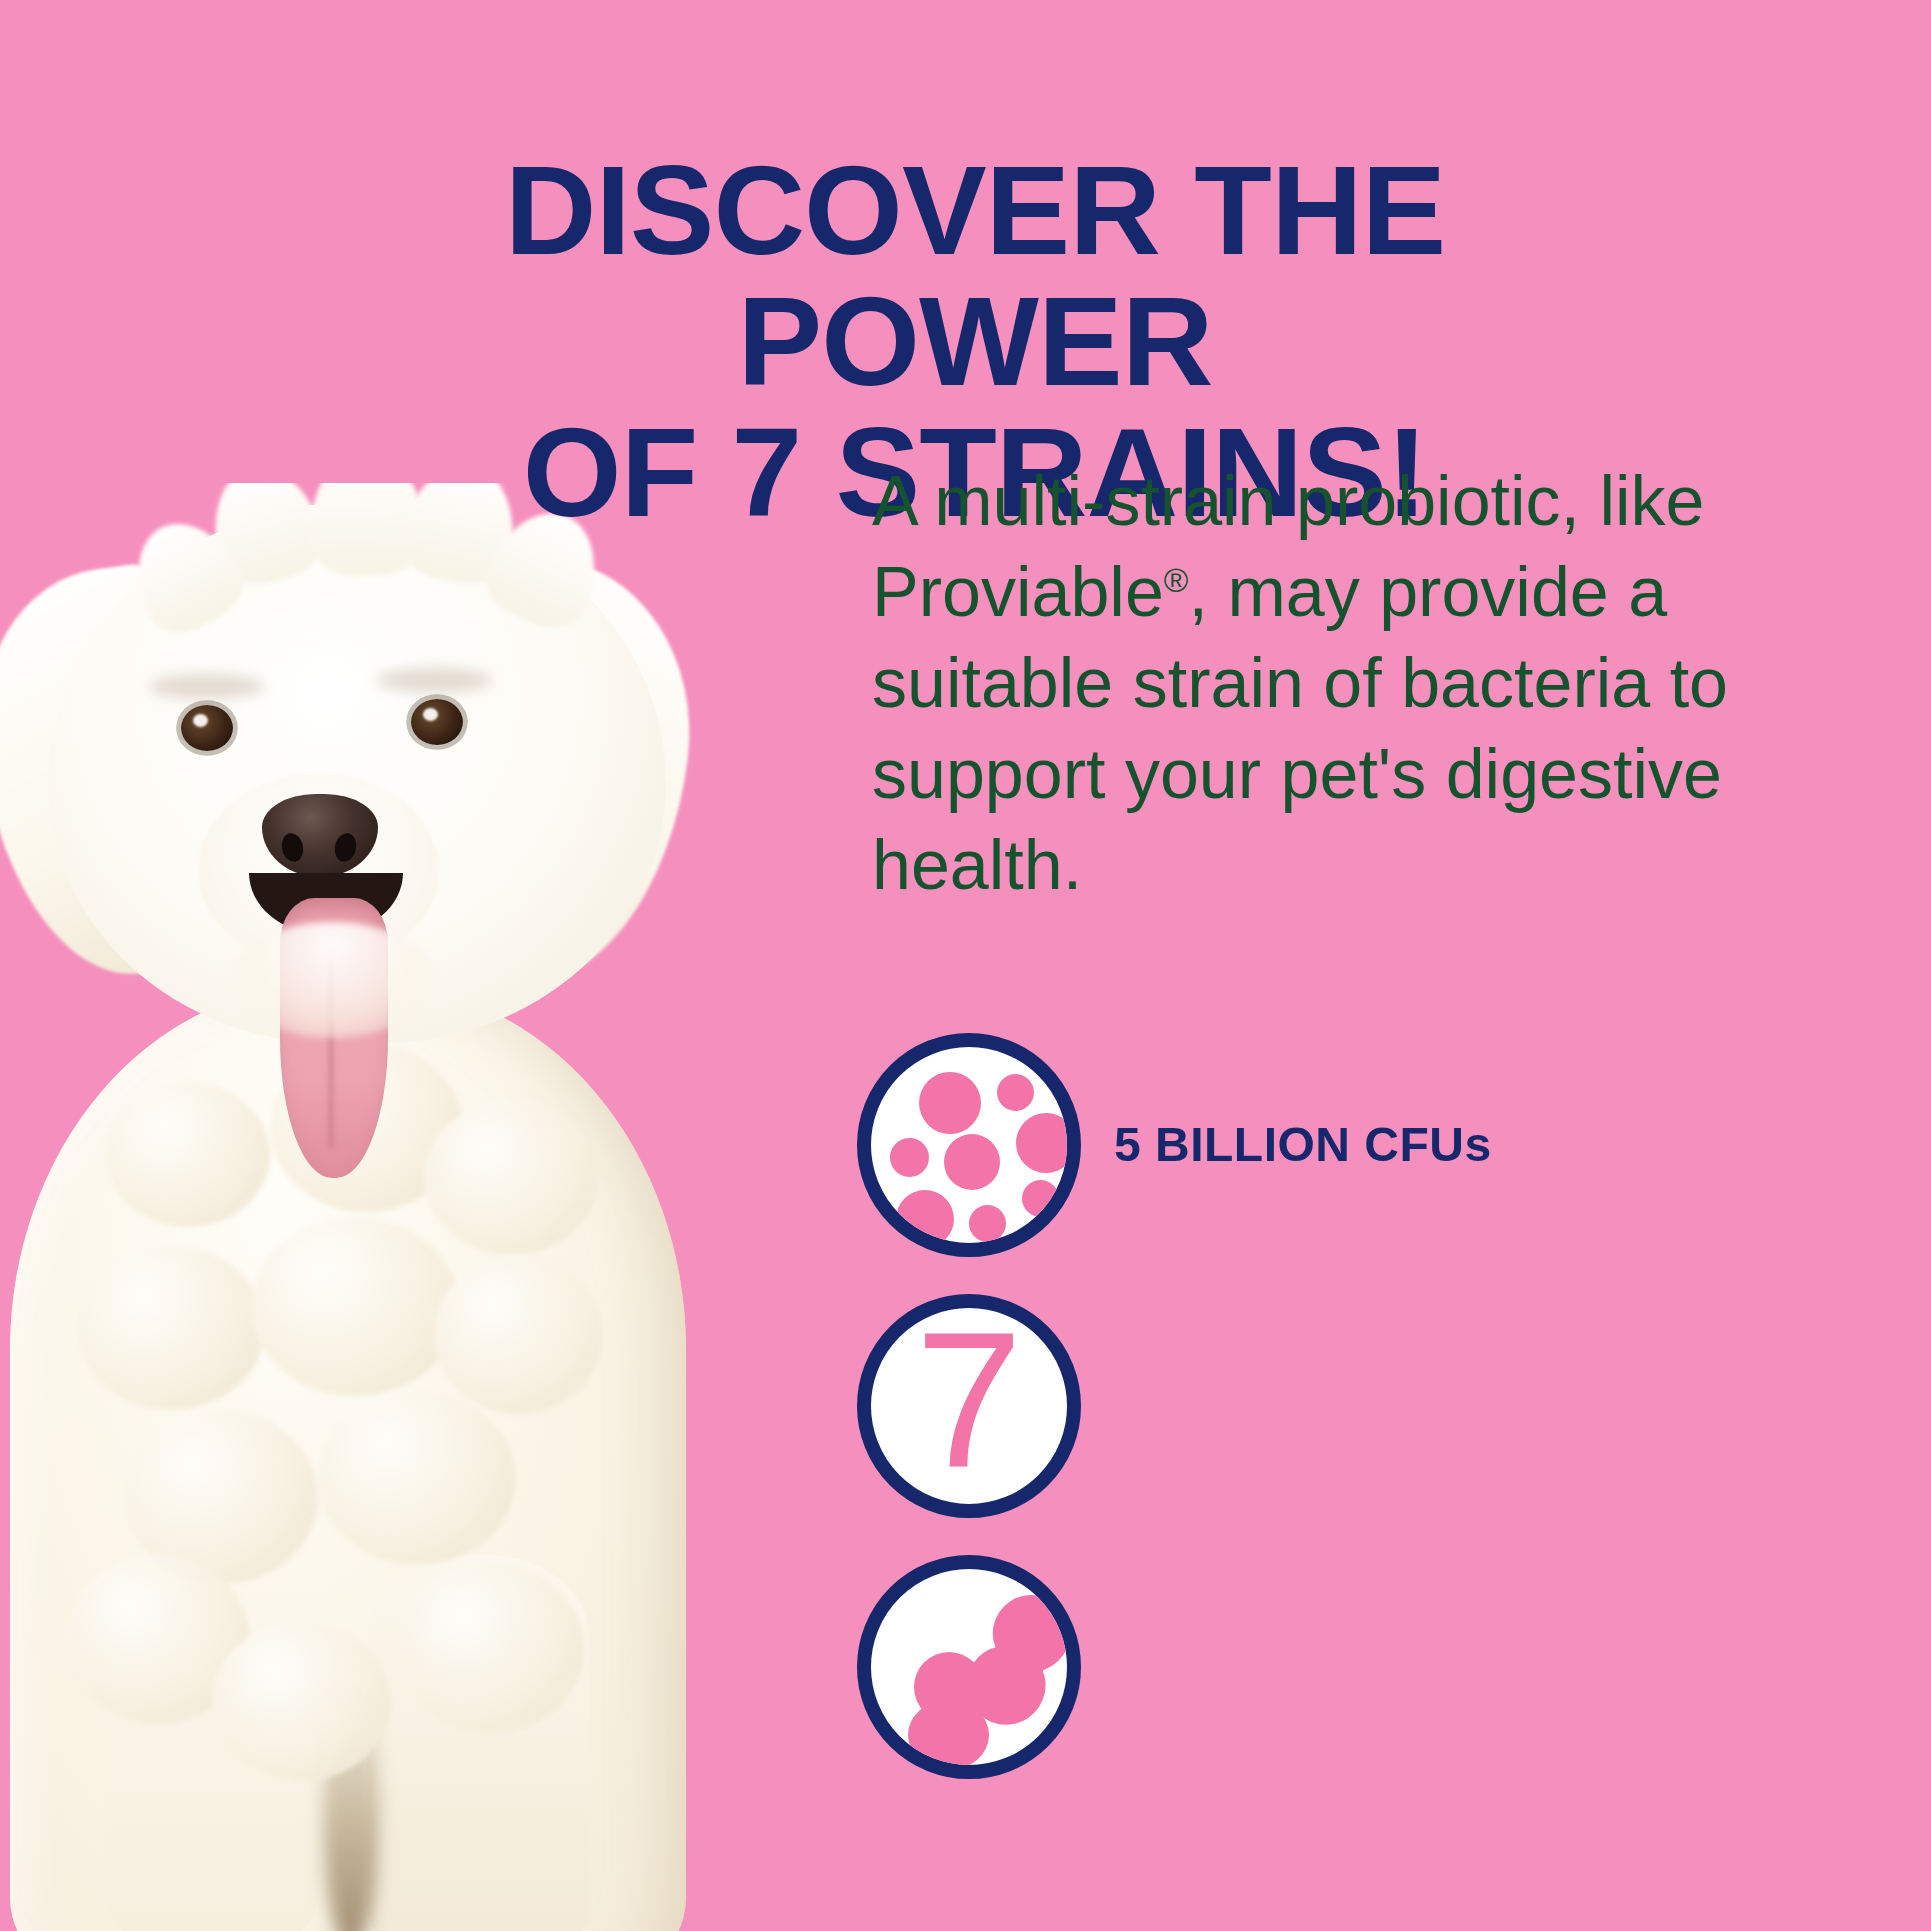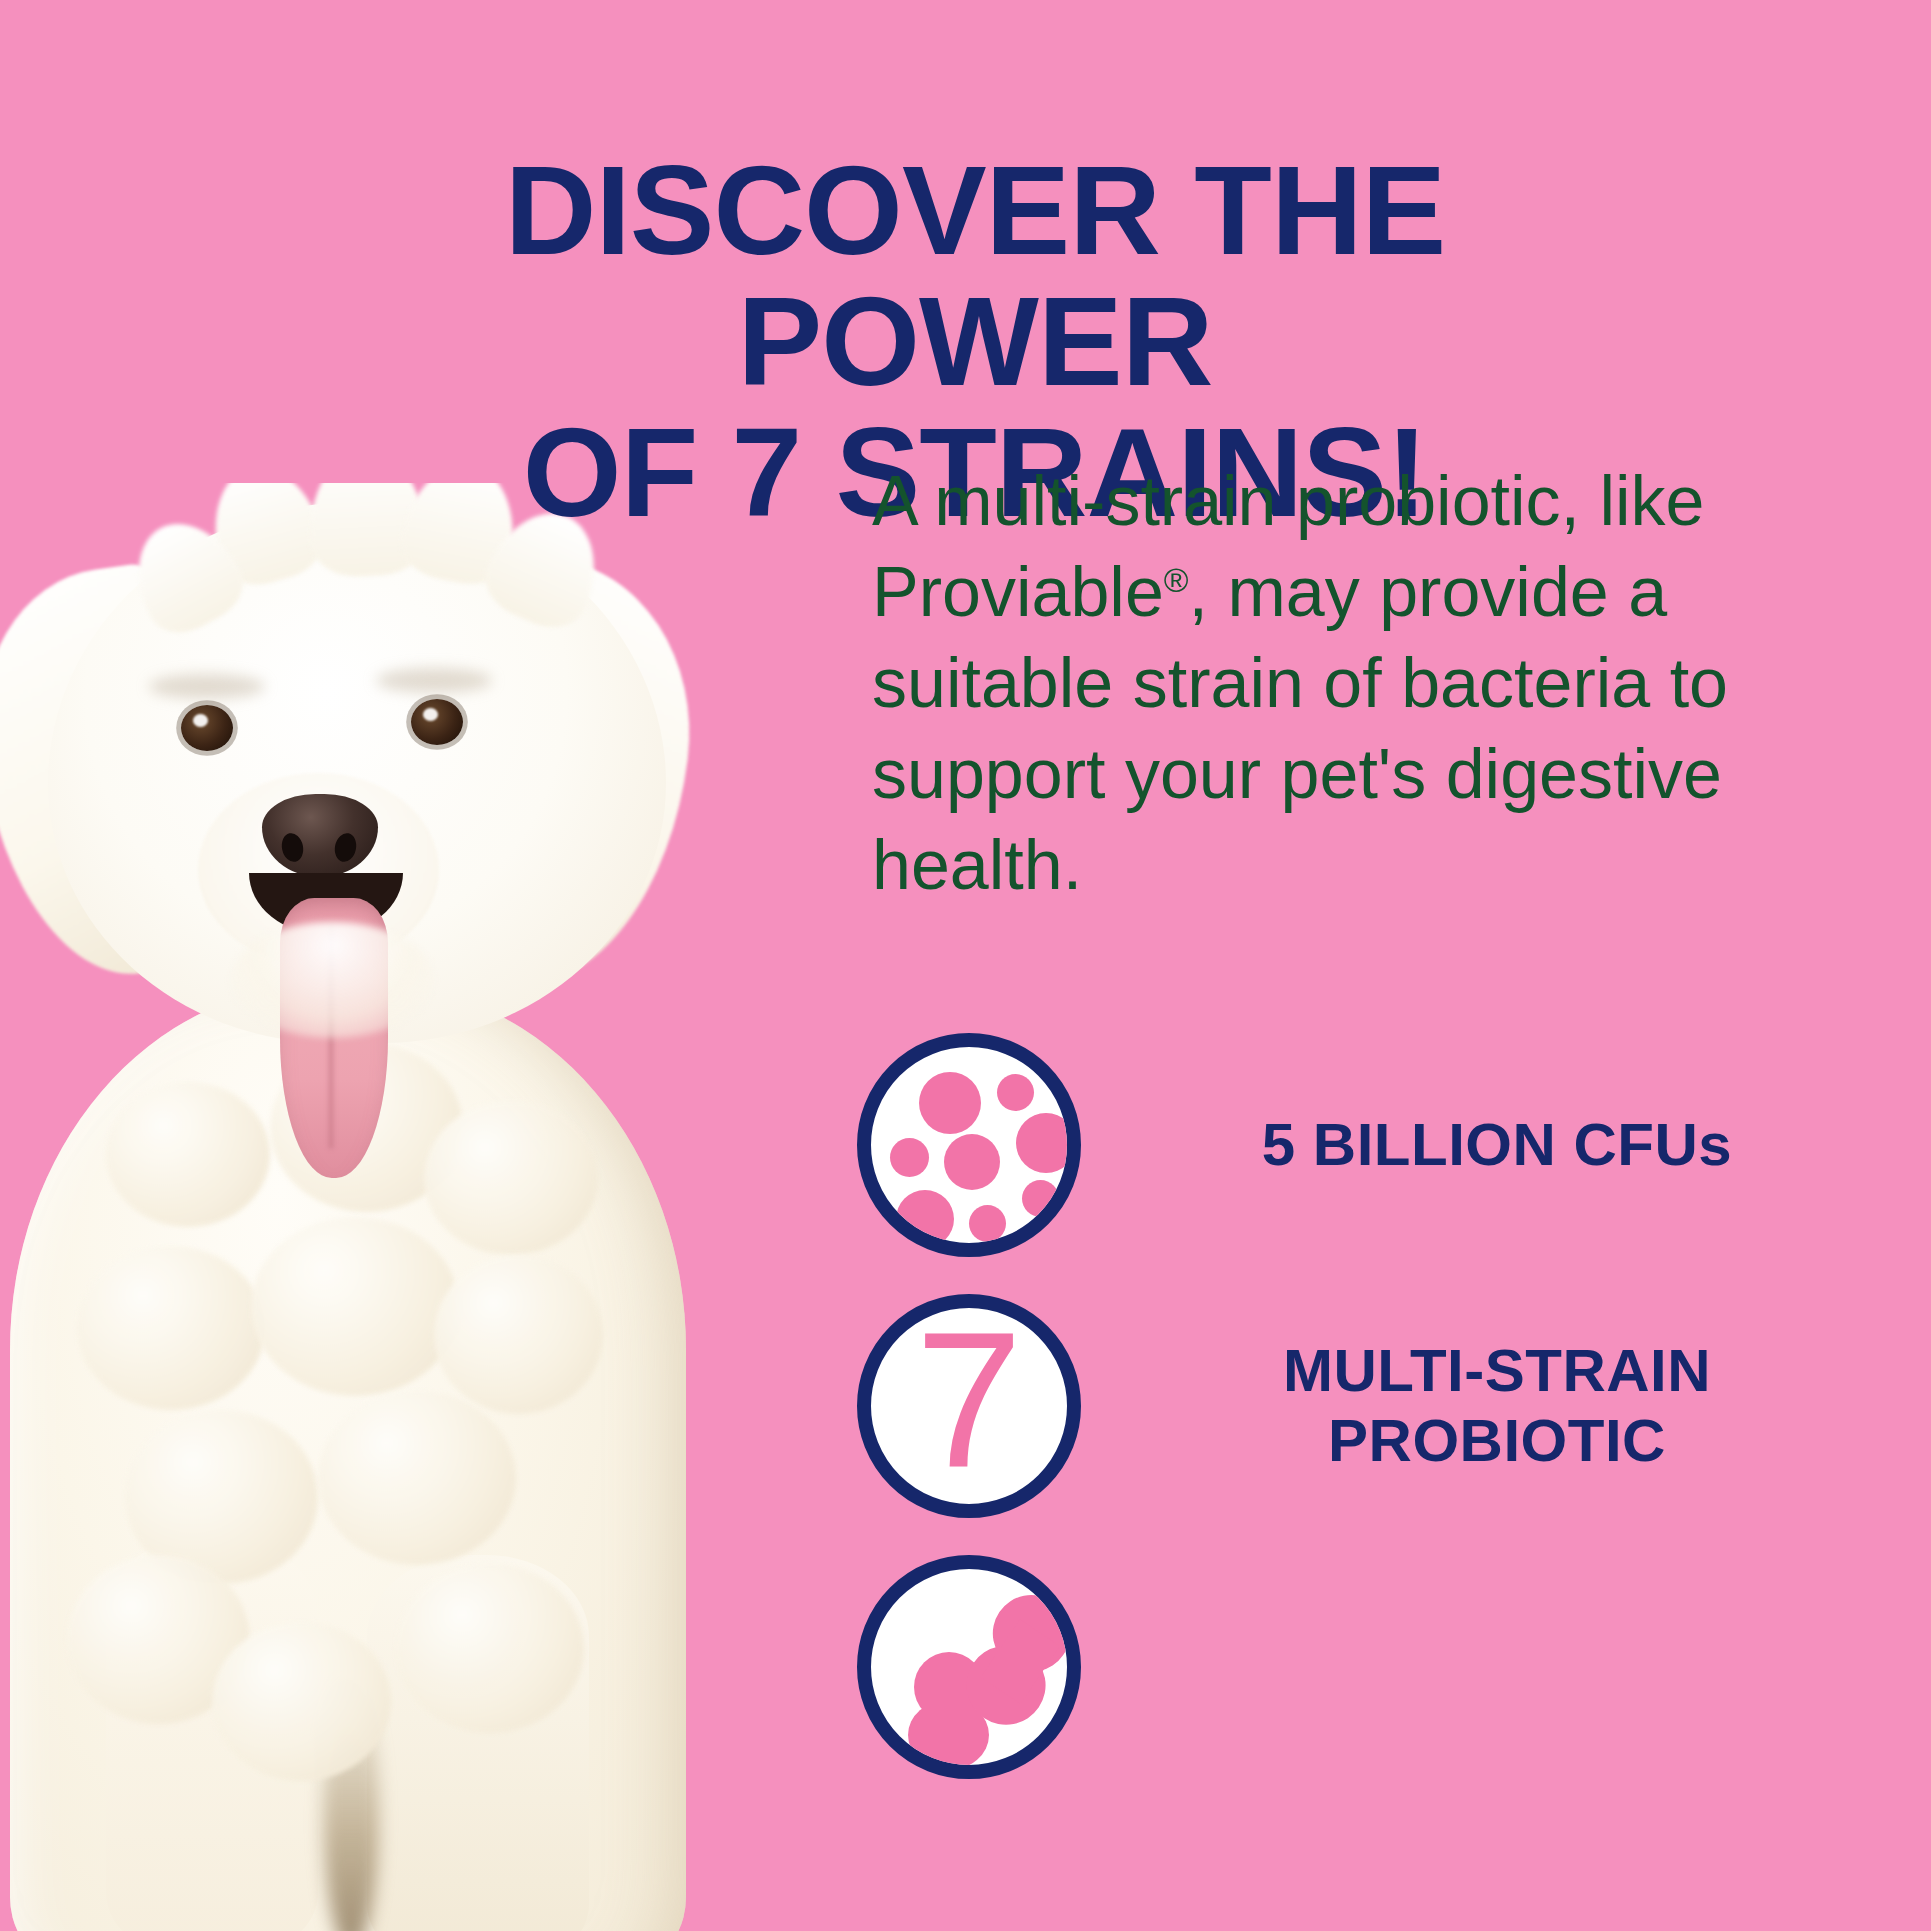--- a/index.html
+++ b/index.html
@@ -200,24 +200,24 @@
     width:224px; height:224px;
     border-radius:50%;
     background:#ffffff;
     border:14.5px solid #16276b;
     overflow:hidden;
   }
   .feature-label {
     flex:1 1 auto;
     color:#16276b;
     font-weight:bold;
-    font-size:60px;
+    font-size:48px;
     line-height:1.16;
     letter-spacing:0.5px;
-    text-align:center;
+    text-align:left;
     padding-left:25px;
     white-space:pre-line;
     margin-left:8px;
   }
 
   
   .bact {
     position:absolute;
     border-radius:50%;
     background:#f274a8;
@@ -323,22 +323,20 @@
         <span class="bact" style="left:98px;top:158px;width:37px;height:37px;"></span>
         <span class="bact" style="left:151px;top:133px;width:37px;height:37px;"></span>
       </div>
       <div class="feature-label">5 BILLION CFUs</div>
     </div>
 
     <div class="feature-row">
       <div class="feature-icon">
         <span class="numeral-seven">7</span>
       </div>
-      <div class="feature-label">MULTI-STRAIN
-PROBIOTIC</div>
     </div>
 
     <div class="feature-row">
       <div class="feature-icon">
 
         <span class="peanut" style="left:33px;top:83px;width:89px;height:118px;">
           <i style="left:9.7px;top:0;width:70px;height:70px;"></i>
           <i style="left:3.9px;top:48px;width:81px;height:70px;"></i>
           <b style="left:21px;top:29px;width:46px;height:58px;"></b>
         </span>

